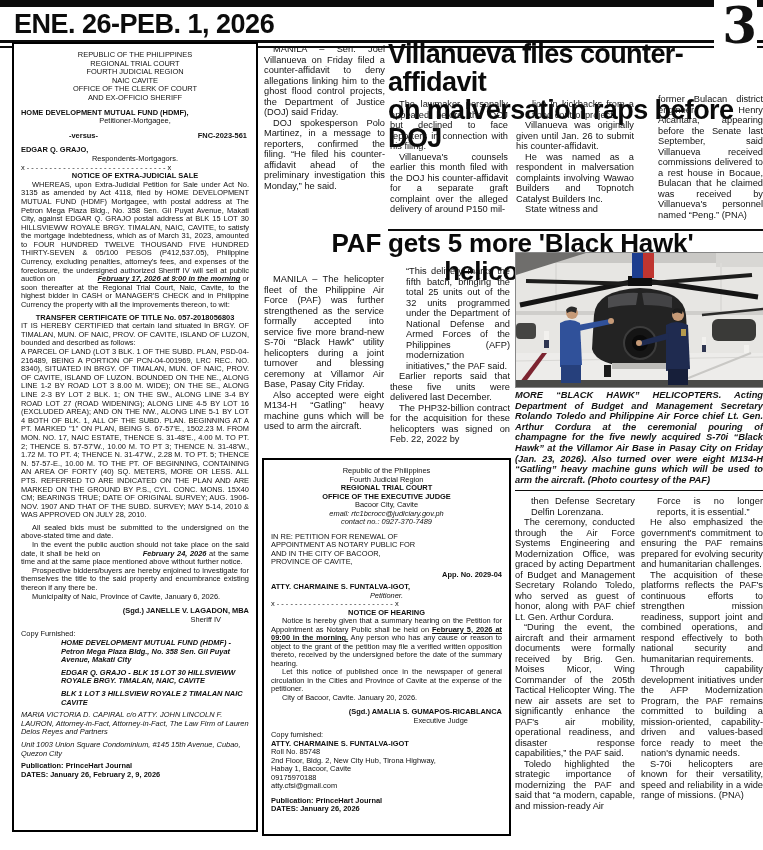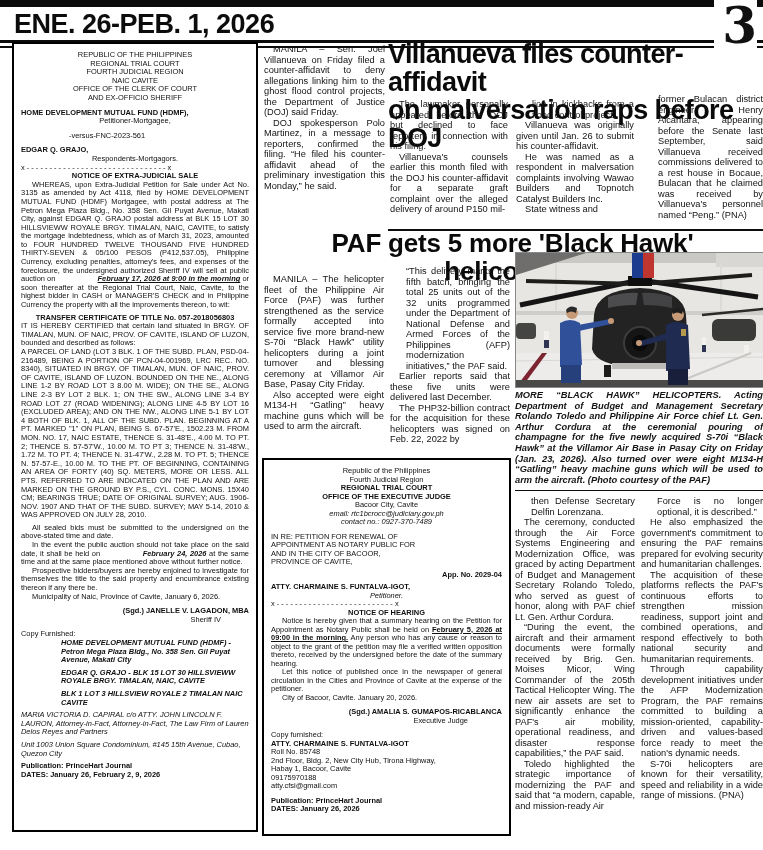--- a/index.html
+++ b/index.html
@@ -20,21 +20,21 @@
   .c{text-align:center;}
   .r{text-align:right;}
   .b{font-weight:bold;}
   .i{font-style:italic;}
   .bi{font-weight:bold;font-style:italic;padding-left:40px;}
   .u{text-decoration:underline;}
   .j{text-align:justify;text-indent:11px;}
   .ind{margin-left:16px;text-align:justify;}
   .sp{height:6px;}
   .sp2{height:4px;}
-  .vs-row{display:flex;justify-content:flex-start;padding:0 2px 0 48px;}
+  .vs-row{display:flex;justify-content:space-between;padding:0 2px 0 48px;font-weight:bold;}
   
   .news{font-size:9.25px;line-height:10.5px;text-align:justify;color:#121212;overflow:hidden;}
   .news p{margin:0;text-indent:9px;}
   .news p.cont{text-indent:0;padding-left:16px;}
   .headline{font-weight:bold;color:#0a0a0a;letter-spacing:-.6px;}
   .vill-head{left:388px;top:40px;width:375px;font-size:27px;line-height:28px;text-align:left;}
   .paf-head{left:262px;top:229px;width:501px;font-size:26px;line-height:28px;text-align:center;letter-spacing:-.2px;}
   .divider{background:#0c0c0c;}
   .caption{font-size:9.3px;line-height:10.6px;font-weight:bold;font-style:italic;text-align:justify;color:#141414;}
   .photo{border:1px solid #888;}
@@ -204,21 +204,21 @@
   <div class="abs caption" style="left:515px;top:390px;width:248px;height:96px;">MORE “BLACK HAWK” HELICOPTERS. Acting Department of Budget and Management Secretary Rolando Toledo and Philippine Air Force chief Lt. Gen. Arthur Cordura at the ceremonial pouring of champagne for the five newly acquired S-70i “Black Hawk” at the Villamor Air Base in Pasay City on Friday (Jan. 23, 2026). Also turned over were eight M134-H “Gatling” heavy machine guns which will be used to arm the aircraft. (Photo courtesy of the PAF)</div>
   <div class="abs divider" style="left:515px;top:490px;width:248px;height:1px;"></div>
 
   <div class="abs news" style="left:515px;top:496px;width:120px;height:348px;">
     <p class="cont">then Defense Secretary Delfin Lorenzana.</p>
     <p>The ceremony, conducted through the Air Force Systems Engineering and Modernization Office, was graced by acting Department of Budget and Management Secretary Rolando Toledo, who served as guest of honor, along with PAF chief Lt. Gen. Arthur Cordura.</p>
     <p>“During the event, the aircraft and their armament documents were formally received by Brig. Gen. Moises Micor, Wing Commander of the 205th Tactical Helicopter Wing. The new air assets are set to significantly enhance the PAF's air mobility, operational readiness, and disaster response capabilities,” the PAF said.</p>
     <p>Toledo highlighted the strategic importance of modernizing the PAF and said that “a modern, capable, and mission-ready Air</p>
   </div>
   <div class="abs news" style="left:641px;top:496px;width:122px;height:348px;">
-    <p class="cont">Force is no longer optional, it is described.”</p>
+    <p class="cont">Force is no longer reports, it is essential.”</p>
     <p>He also emphasized the government's commitment to ensuring the PAF remains prepared for evolving security and humanitarian challenges.</p>
     <p>The acquisition of these platforms reflects the PAF's continuous efforts to strengthen mission readiness, support joint and combined operations, and respond effectively to both national security and humanitarian requirements.</p>
     <p>Through capability development initiatives under the AFP Modernization Program, the PAF remains committed to building a mission-oriented, capability-driven and values-based force ready to meet the nation's dynamic needs.</p>
     <p>S-70i helicopters are known for their versatility, speed and reliability in a wide range of missions. (PNA)</p>
   </div>
 
   <section class="abs box legal" style="left:262px;top:458px;width:249px;height:378px;line-height:8.5px;">
     <div class="c">Republic of the Philippines</div>
     <div class="c">Fourth Judicial Region</div>
     <div class="c b">REGIONAL TRIAL COURT</div>

